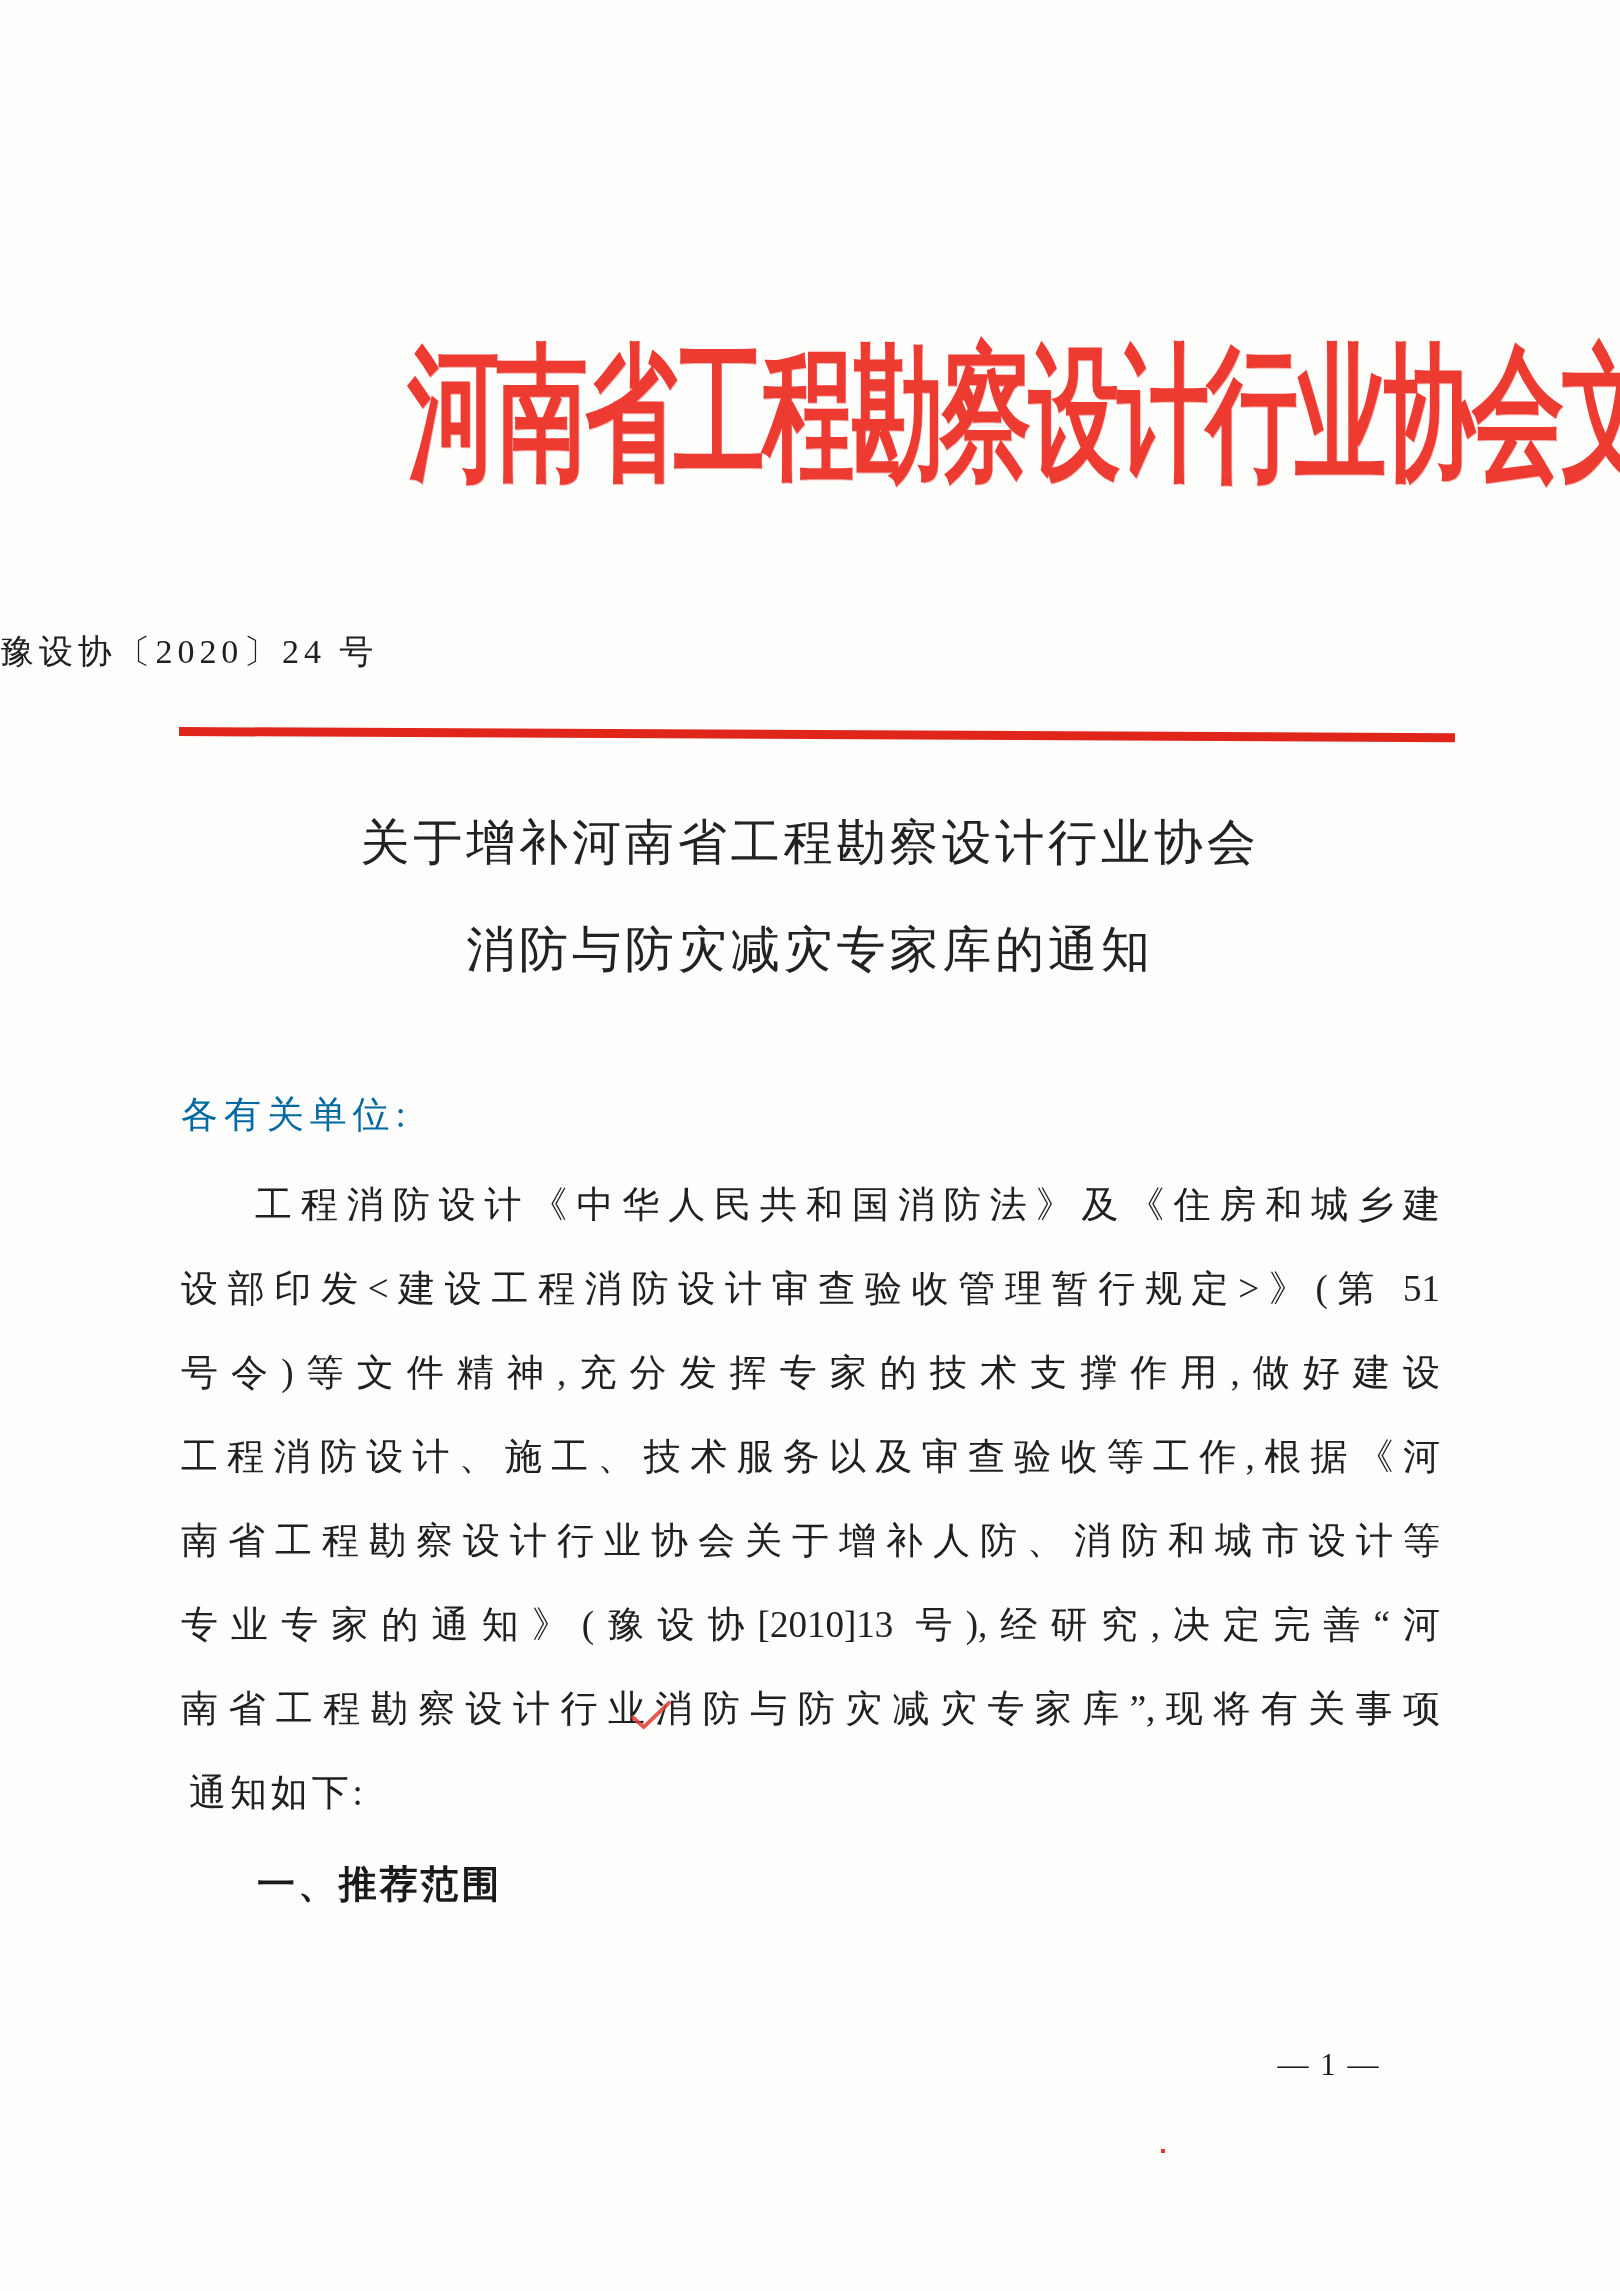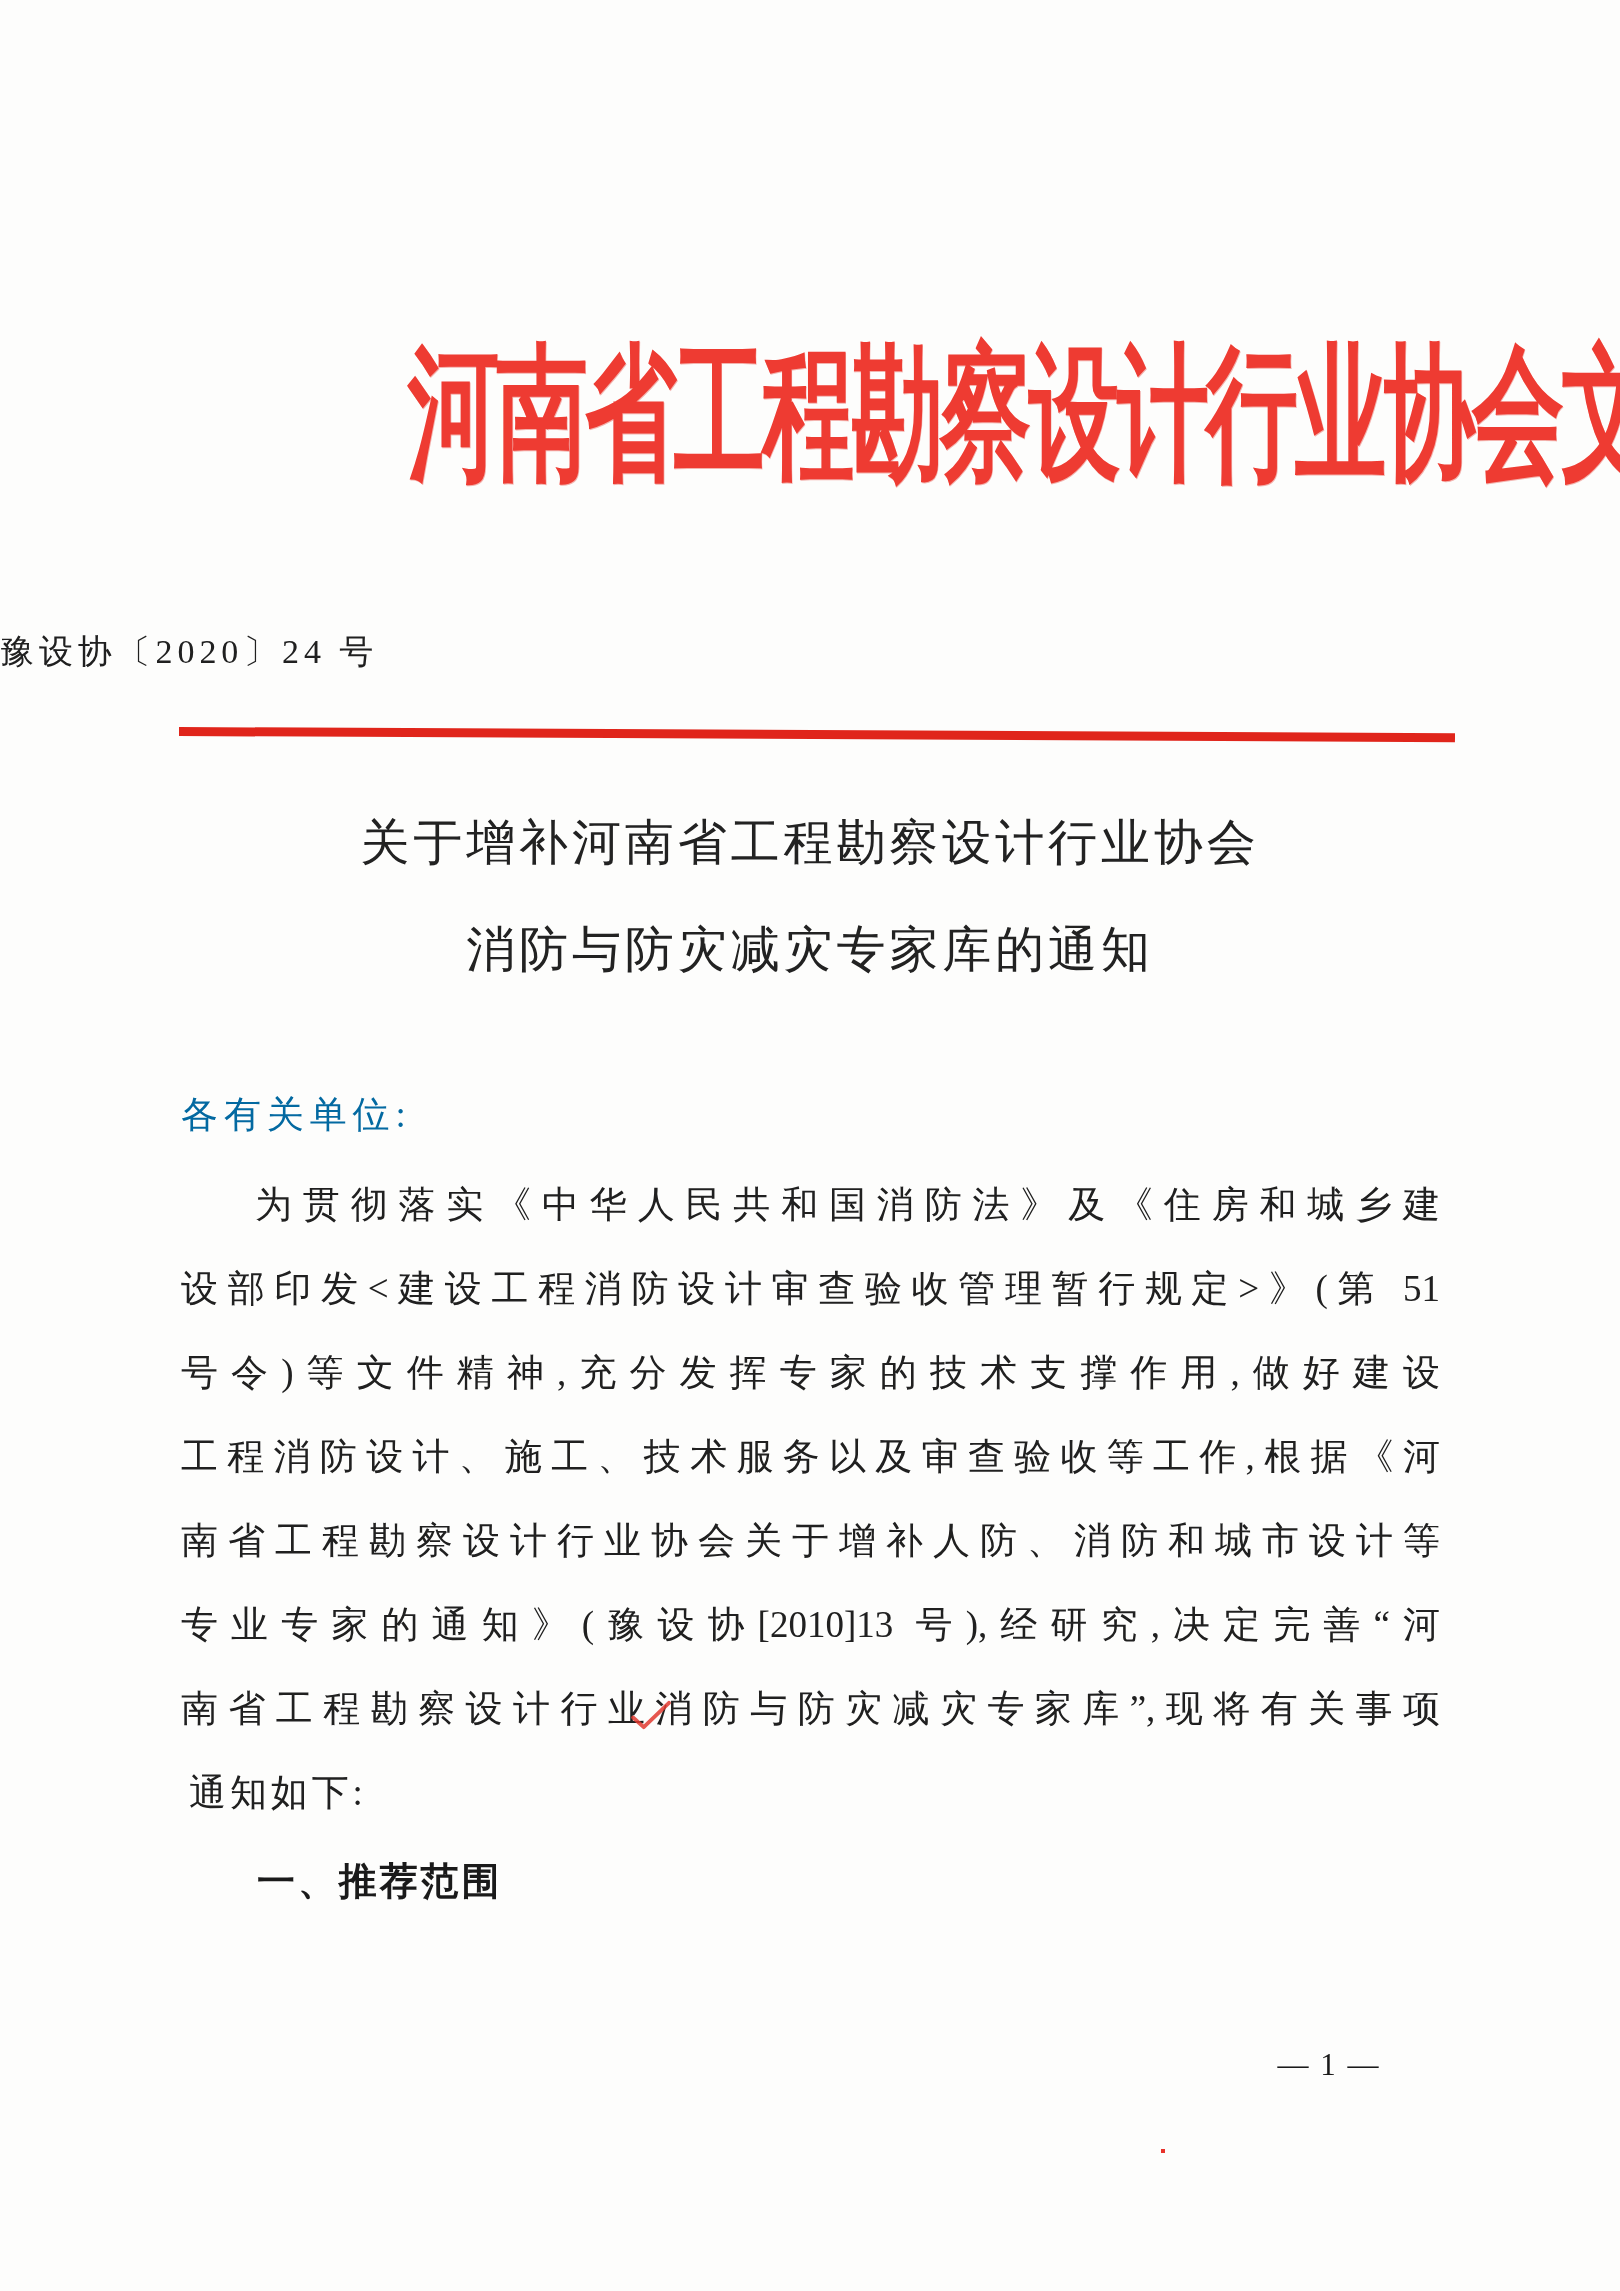--- a/index.html
+++ b/index.html
@@ -94,21 +94,21 @@
     letter-spacing: 3.9px;
     margin-left: 8px;
   }
 
   .section-heading {
     position: absolute;
     top: 1842px; left: 181px;
     width: 1259px;
     height: 84px; line-height: 84px;
     text-indent: 2em;
-    font-family: Liberation Mono, monospace;
+    font-family: Liberation Serif, serif;
     font-weight: 700;
     font-size: 38px;
     letter-spacing: 2.9px;
     color: #1a1a1a;
   }
 
   
   .check-mark {
     position: absolute;
     top: 1699px; left: 630px;
@@ -145,21 +145,21 @@
 
   <div class="red-rule"></div>
 
   <div class="notice-title title-l1">关于增补河南省工程勘察设计行业协会</div>
 
   <div class="notice-title title-l2">消防与防灾减灾专家库的通知</div>
 
   <div class="salutation">各有关单位:</div>
 
   <div class="body-block">
-    <div class="body-line first">为贯彻落实《中华人民共和国消防法》及《住房和城乡建</div>
+    <div class="body-line first">工程消防设计《中华人民共和国消防法》及《住房和城乡建</div>
     <div class="body-line">设部印发&lt;建设工程消防设计审查验收管理暂行规定&gt;》(第 51</div>
     <div class="body-line">号令)等文件精神,充分发挥专家的技术支撑作用,做好建设</div>
     <div class="body-line">工程消防设计、施工、技术服务以及审查验收等工作,根据《河</div>
     <div class="body-line">南省工程勘察设计行业协会关于增补人防、消防和城市设计等</div>
     <div class="body-line">专业专家的通知》(豫设协[2010]13 号),经研究,决定完善“河</div>
     <div class="body-line">南省工程勘察设计行业消防与防灾减灾专家库”,现将有关事项</div>
     <div class="body-line last">通知如下:</div>
   </div>
 
   <div class="section-heading">一、推荐范围</div>

